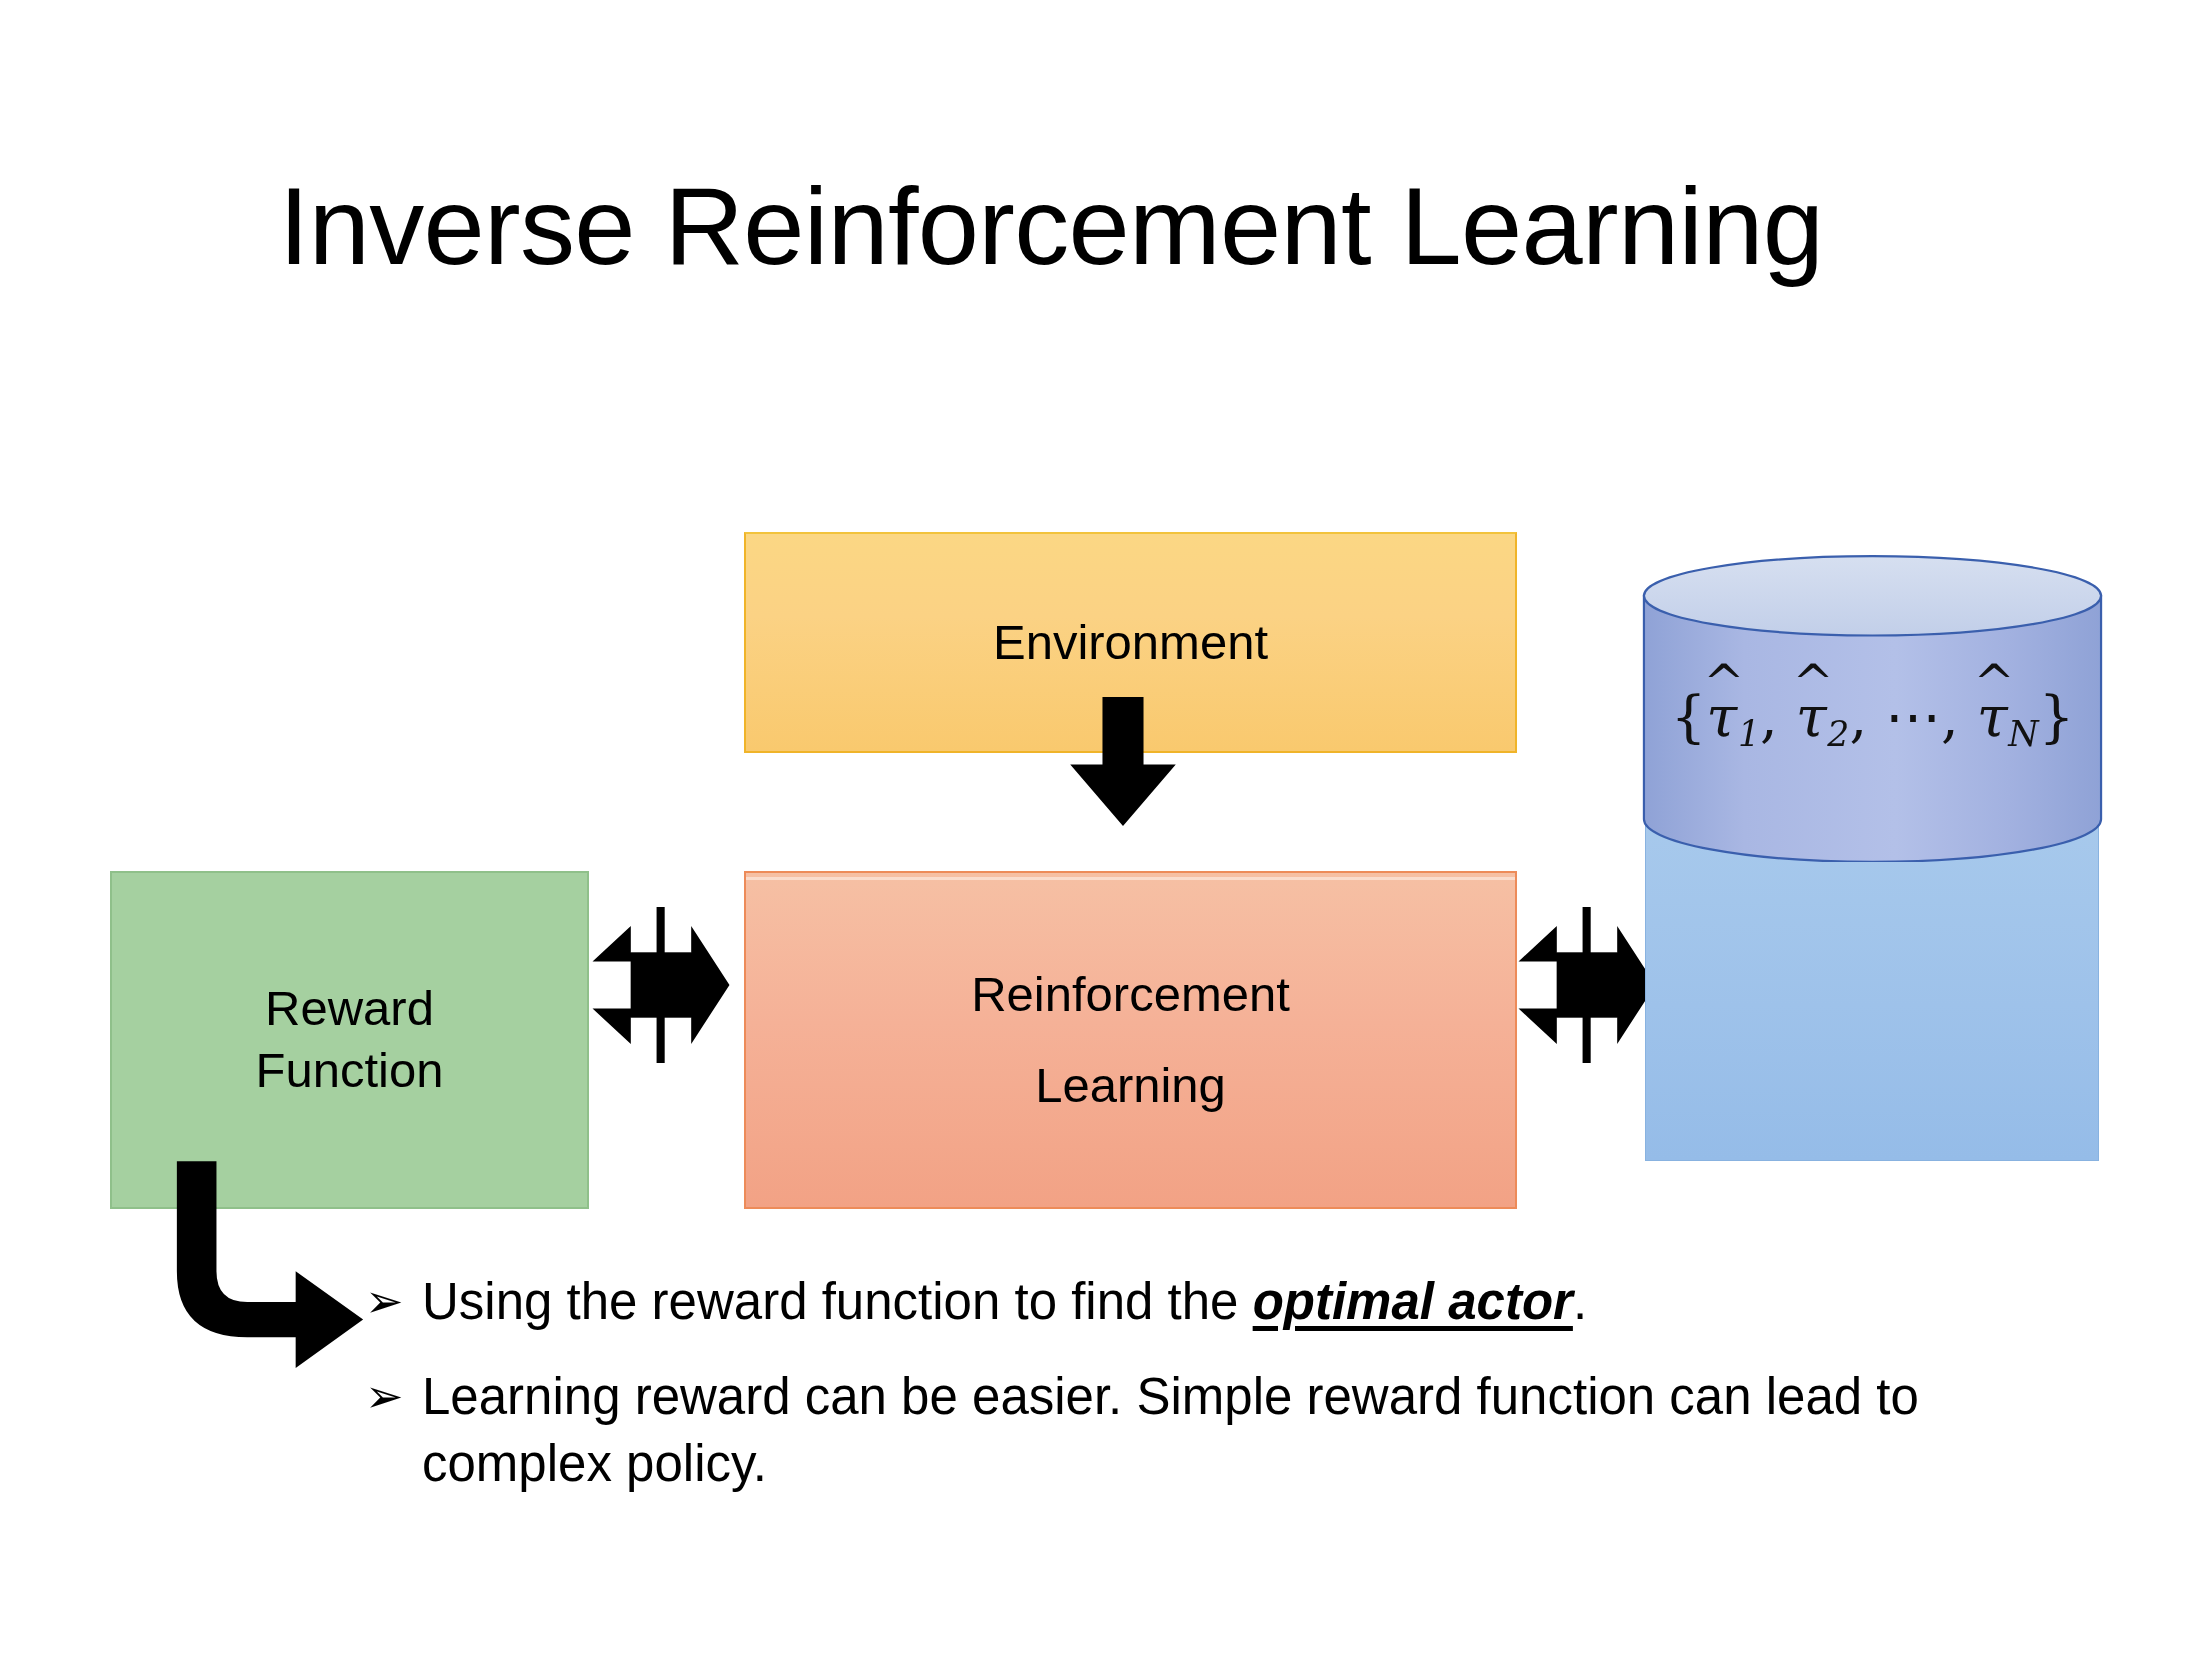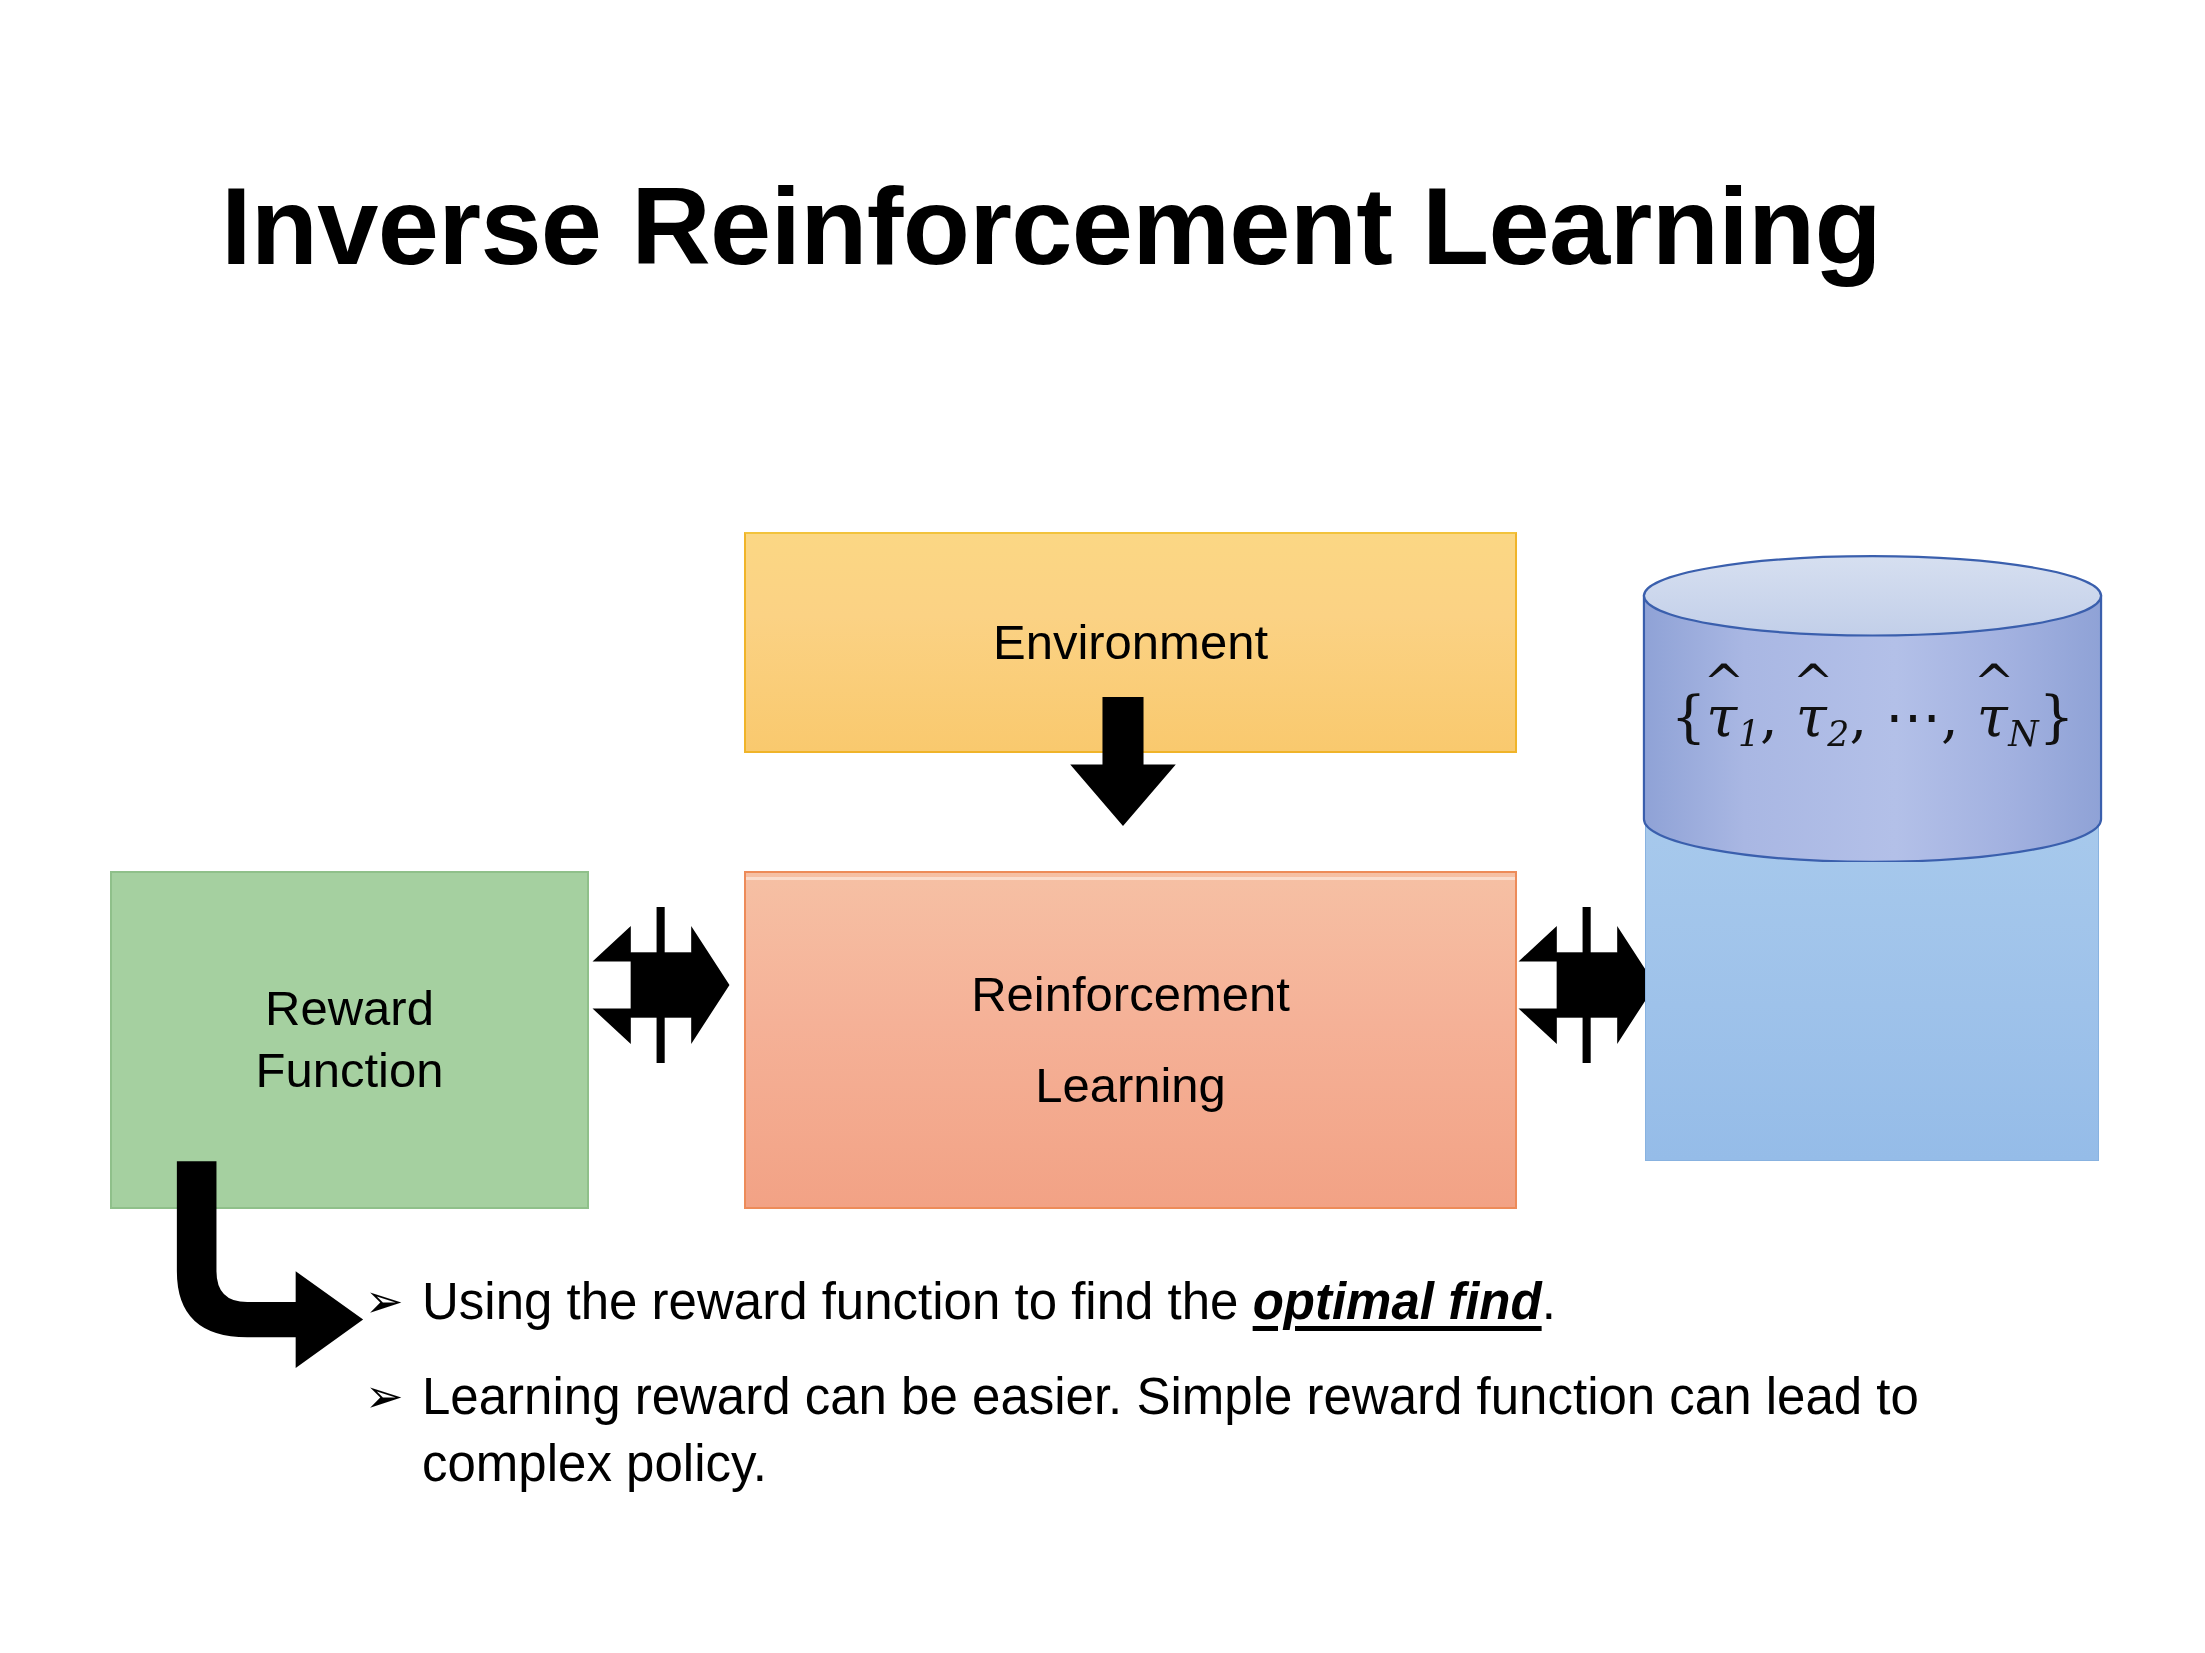--- a/index.html
+++ b/index.html
@@ -24,21 +24,21 @@
 
   
   .slide-title {
     position: absolute;
     left: 0;
     top: 168px;
     width: 2102px;
     text-align: center;
     font-size: 110px;
     line-height: 1.05;
-    font-weight: 700;
+    font-weight: 400;
     letter-spacing: -0.7px;
     color: #000000;
     white-space: nowrap;
   }
 
   
   .node {
     position: absolute;
     box-sizing: border-box;
     display: flex;
@@ -303,21 +303,21 @@
   <div class="elbow-arrow">
     <svg viewBox="0 0 270 290" xmlns="http://www.w3.org/2000/svg" aria-hidden="true">
       <path d="M8,0 L62,0 L62,150 Q62,192 104,192 L170,192 L170,150 L262,216 L170,282 L170,240 L104,240 Q8,240 8,150 Z" fill="#000000"></path>
     </svg>
   </div>
 
   <div class="bullets">
 
     <div class="bullet-row">
       <span class="bullet-mark">➢</span>
-      <span class="bullet-text"><span>Using the reward function to find the </span><span class="emph">optimal find</span><span>.</span></span>
+      <span class="bullet-text"><span>Using the reward function to find the </span><span class="emph">optimal actor</span><span>.</span></span>
     </div>
 
     <div class="bullet-row">
       <span class="bullet-mark">➢</span>
       <span class="bullet-text"><span>Learning reward can be easier. Simple reward function can lead to complex policy.</span></span>
     </div>
 
   </div>
 
 </div>

